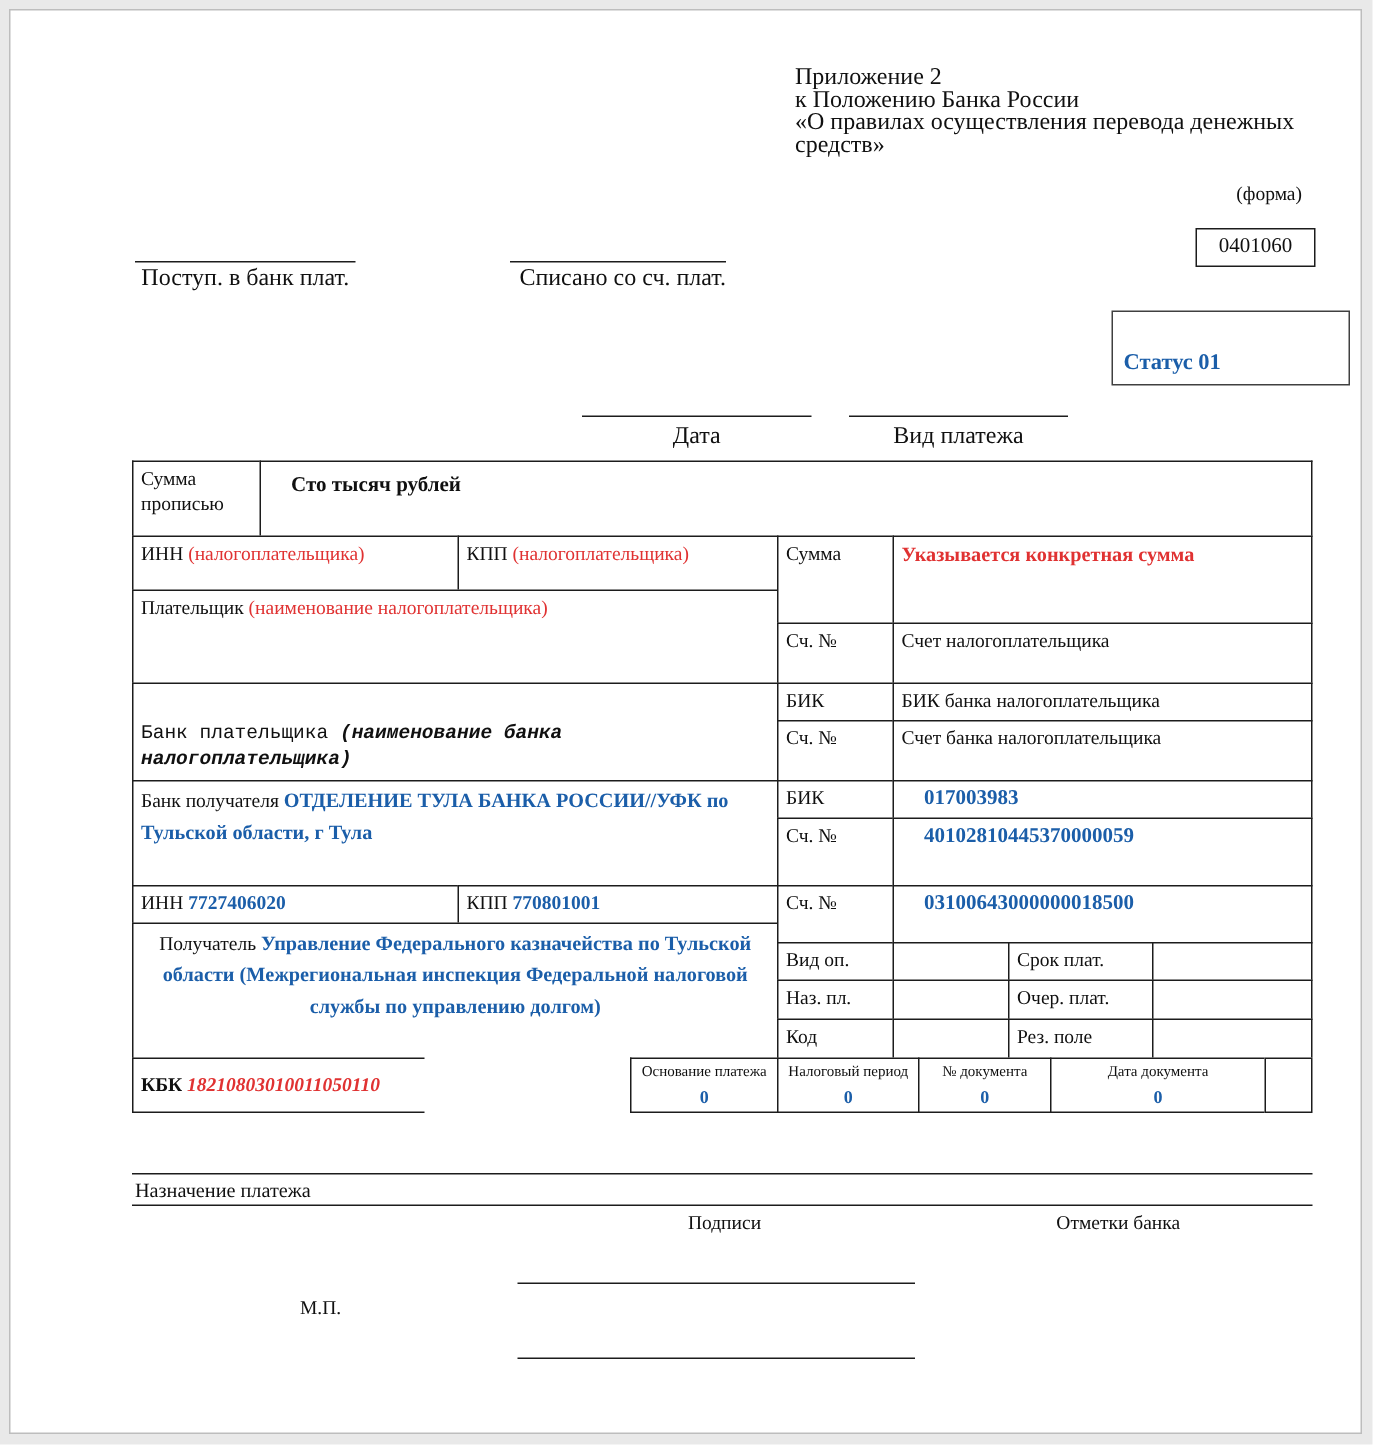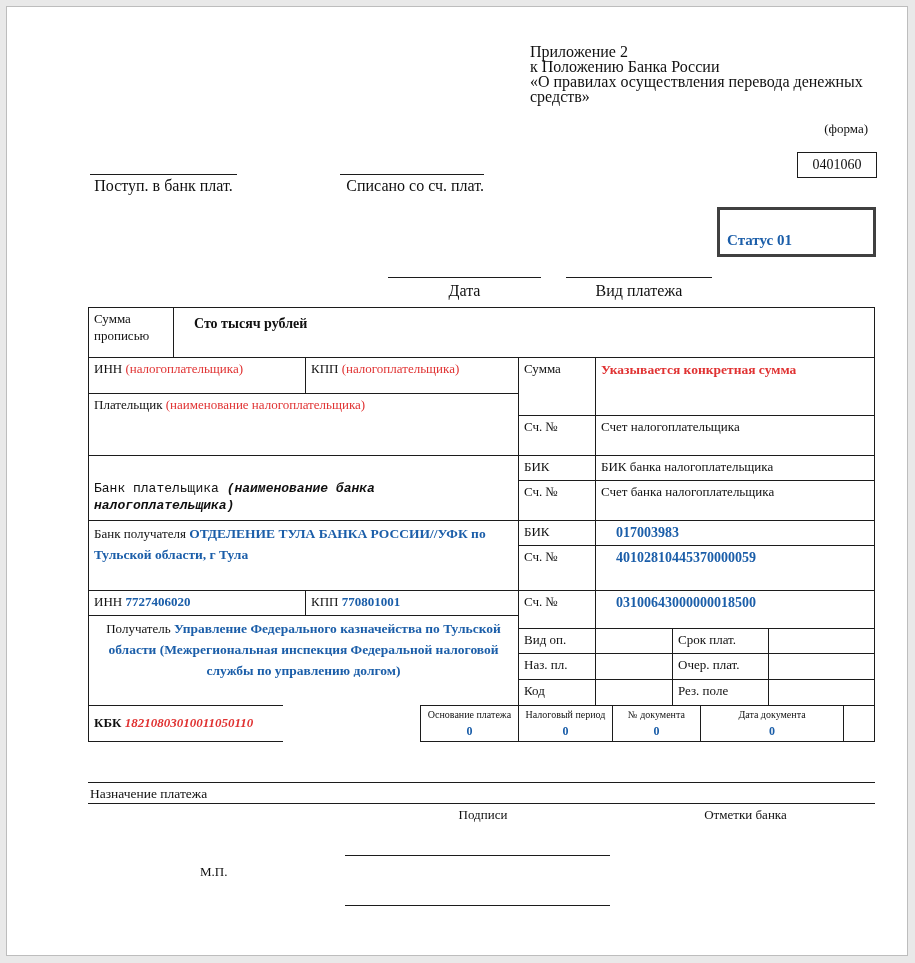--- a/index.html
+++ b/index.html
@@ -20,21 +20,21 @@
   .t12 { font-size:16px; }
   .t13 { font-size:13px; }
   .t14 { font-size:14px;padding-left:20px; }
   .t15 { font-size:15px; }
   .t16 { font-size:16px; }
   .center { text-align:center; }
   .bottom { display:flex; align-items:flex-end; }
   .kcell { text-align:center; padding:2px 2px; }
   .klabel { font-size:10px; white-space:nowrap; overflow:hidden; }
   .kvalue { font-size:12px; margin-top:3px; font-weight:bold; }
-  .statusbox { position:absolute; border:3px solid #404040; }
+  .statusbox { position:absolute; border:1px solid #404040;margin-left:24px; }
   .codebox { position:absolute; border:1px solid #1c1c1c; text-align:center; font-size:14px; line-height:24px; }
 </style>
 </head>
 <body>
 
 <div class="screen">
   <div class="paper"></div>
 
 
   <div class="abs t12" style="left:530px;top:44px;width:350px;line-height:15px;">

